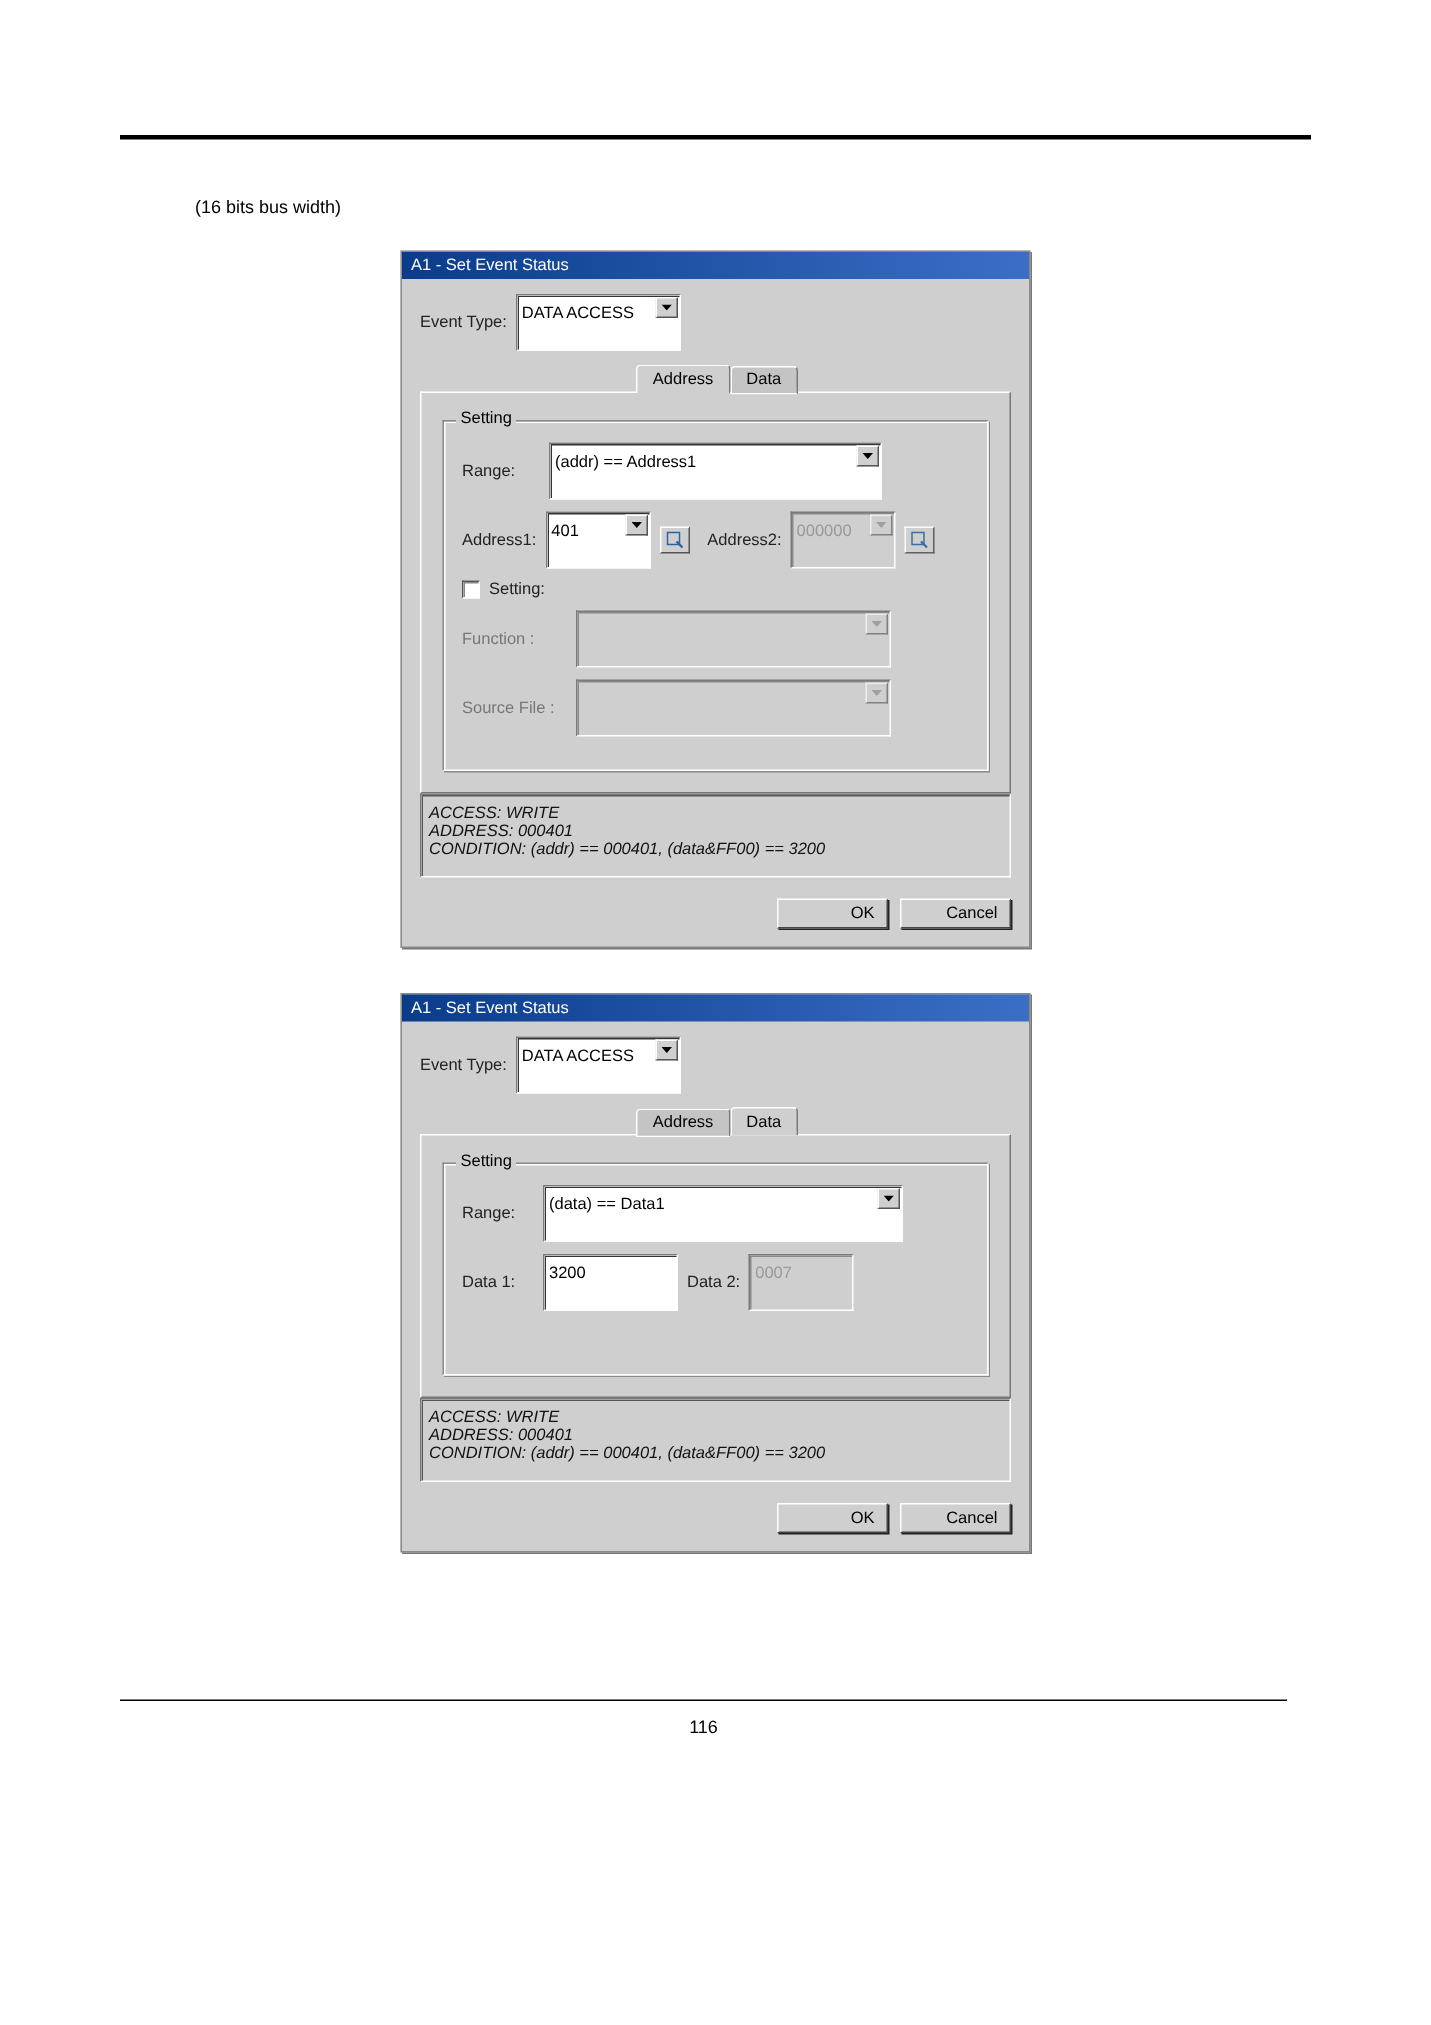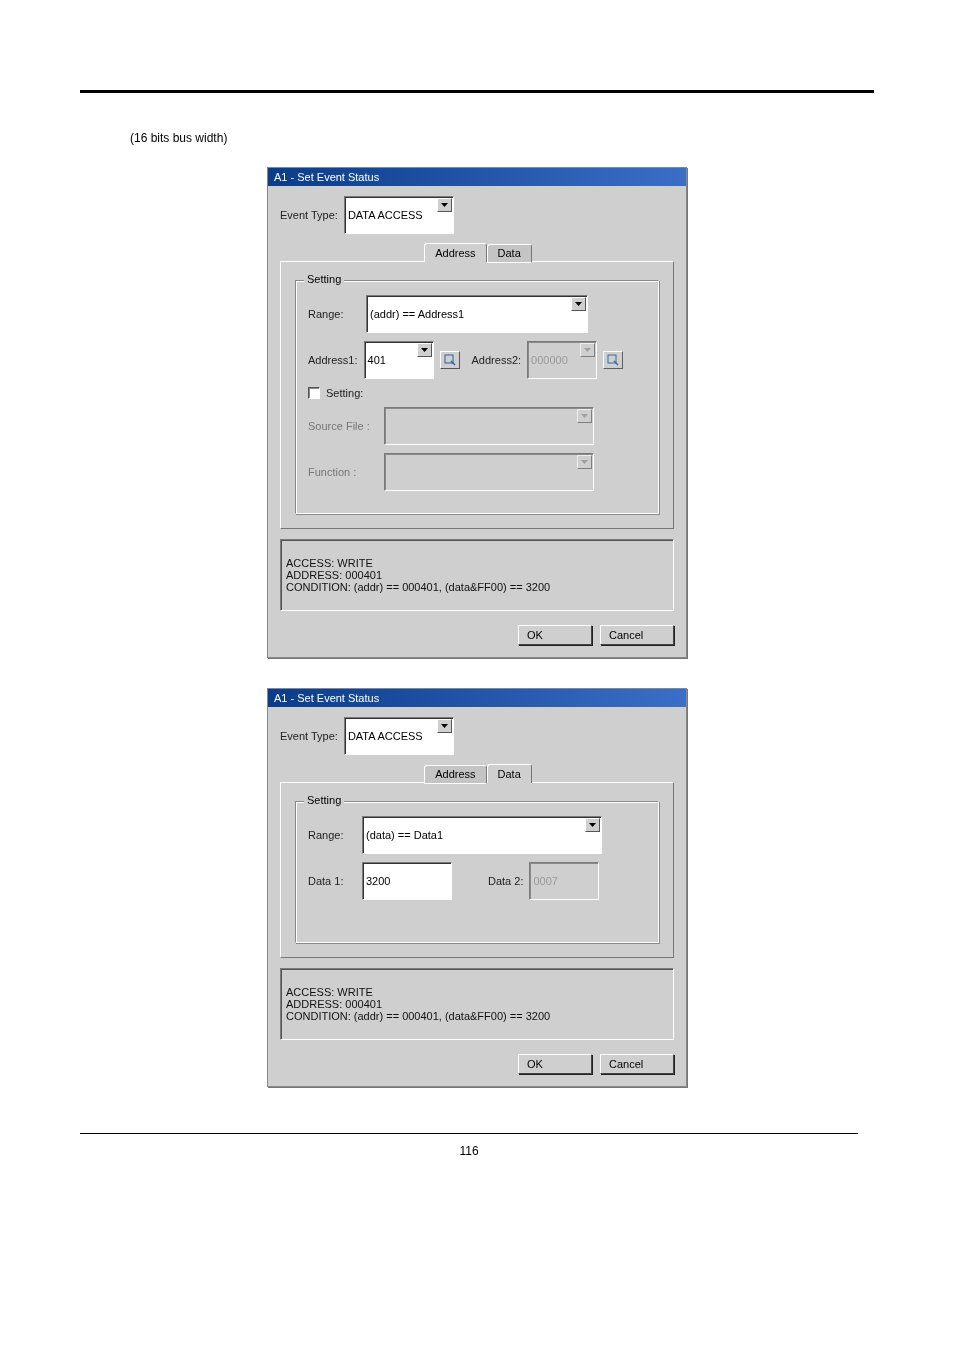--- a/index.html
+++ b/index.html
@@ -52,21 +52,21 @@
     background: #fff;
     border-top: 1px solid #7a7a7a;
     border-left: 1px solid #7a7a7a;
     border-right: 1px solid #fff;
     border-bottom: 1px solid #fff;
     box-shadow: inset 1px 1px 0 #333;
     height: 18px;
     font-size: 11px;
     padding: 18px 3px;
     display: flex;
-    align-items: center;
+    align-items: flex-end;
     position: relative;
   }
   .combo { padding-right: 18px; }
   .combo-btn {
     position: absolute;
     right: 1px; top: 1px;
     width: 15px; height: 14px;
     background: #cfcfcf;
     border-top: 1px solid #fff;
     border-left: 1px solid #fff;
@@ -138,38 +138,38 @@
     background: #fff;
     border-top: 1px solid #555;
     border-left: 1px solid #555;
     border-right: 1px solid #fff;
     border-bottom: 1px solid #fff;
     box-shadow: inset 1px 1px 0 #888;
     display:flex; align-items:center; justify-content:center;
   }
 
   .infobox {
-    margin-top: 10px;
     background: #cfcfcf;
     border-top: 1px solid #7a7a7a;
     border-left: 1px solid #7a7a7a;
     border-right: 1px solid #fff;
     border-bottom: 1px solid #fff;
     box-shadow: inset 1px 1px 0 #555;
-    padding: 17px 5px;
+    padding: 6px 5px;
     font-size: 11px;
     color: #111;
     min-height: 56px;
     white-space: pre-line;
+    font-style: italic;
   }
 
   .buttonbar { display:flex; justify-content:flex-end; gap:8px; margin-top:14px;}
   .pushbtn {
     min-width: 74px;
-    text-align:left;
+    text-align:right;
     padding: 3px 8px;
     background: #cfcfcf;
     border-top: 1px solid #fff;
     border-left: 1px solid #fff;
     border-right: 1px solid #444;
     border-bottom: 1px solid #444;
     box-shadow: 1px 1px 0 #222;
     font-size: 11px;
   }
 
@@ -258,32 +258,32 @@
                     <line x1="7" y1="7" x2="11" y2="11" stroke="#2965a3" stroke-width="1.5"></line>
                   </svg>
               </div>
             </div>
 
             <div class="row">
               <div class="checkbox"></div>
               <span class="label">Setting:</span>
             </div>
             <div class="row">
-              <span class="label" style="width:70px;color:#777">Source File :</span>
+              <span class="label" style="width:70px;color:#777">Function :</span>
               <div class="combo disabled-field" style="width:210px">
                 <span></span>
                 <div class="combo-btn disabled">
                   <svg viewBox="0 0 7 4">
                       <polygon points="0,0 7,0 3.5,4" fill="#888"></polygon>
                     </svg>
                 </div>
               </div>
             </div>
             <div class="row">
-              <span class="label" style="width:70px;color:#777">Function :</span>
+              <span class="label" style="width:70px;color:#777">Source File :</span>
               <div class="combo disabled-field" style="width:210px">
                 <span></span>
                 <div class="combo-btn disabled">
                   <svg viewBox="0 0 7 4">
                       <polygon points="0,0 7,0 3.5,4" fill="#888"></polygon>
                     </svg>
                 </div>
               </div>
             </div>
 
@@ -339,21 +339,21 @@
                     </svg>
                 </div>
               </div>
             </div>
 
             <div class="row">
               <span class="label" style="width:48px">Data 1:</span>
               <div class="txt" style="width:90px">
                 <span>3200</span>
               </div>
-              <span class="label" style="margin-left:30px">Data 2:</span>
+              <span class="label" style="">Data 2:</span>
               <div class="txt disabled-field" style="width:70px">
                 <span style="color:#9a9a9a">0007</span>
               </div>
             </div>
 
 
           </div>
         </div>
       </div>
 

